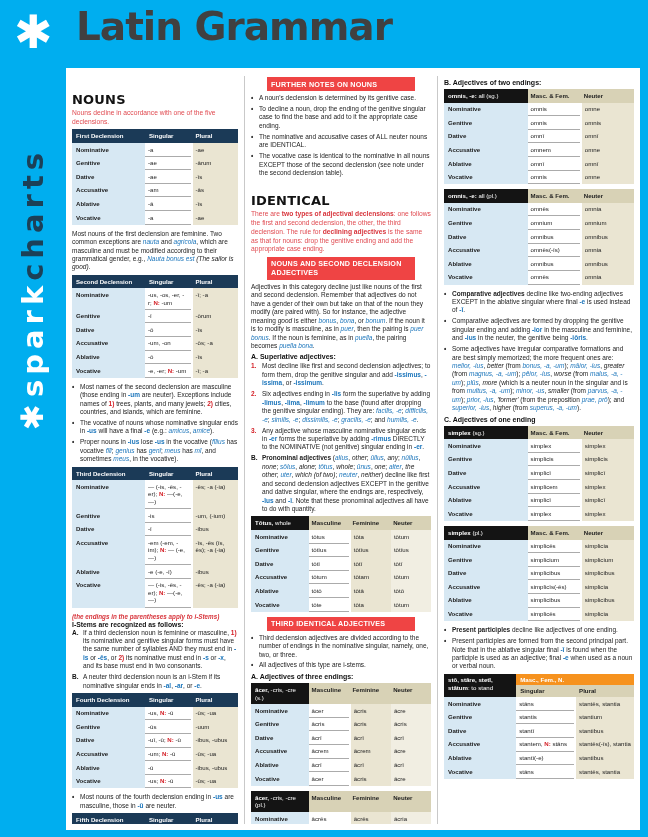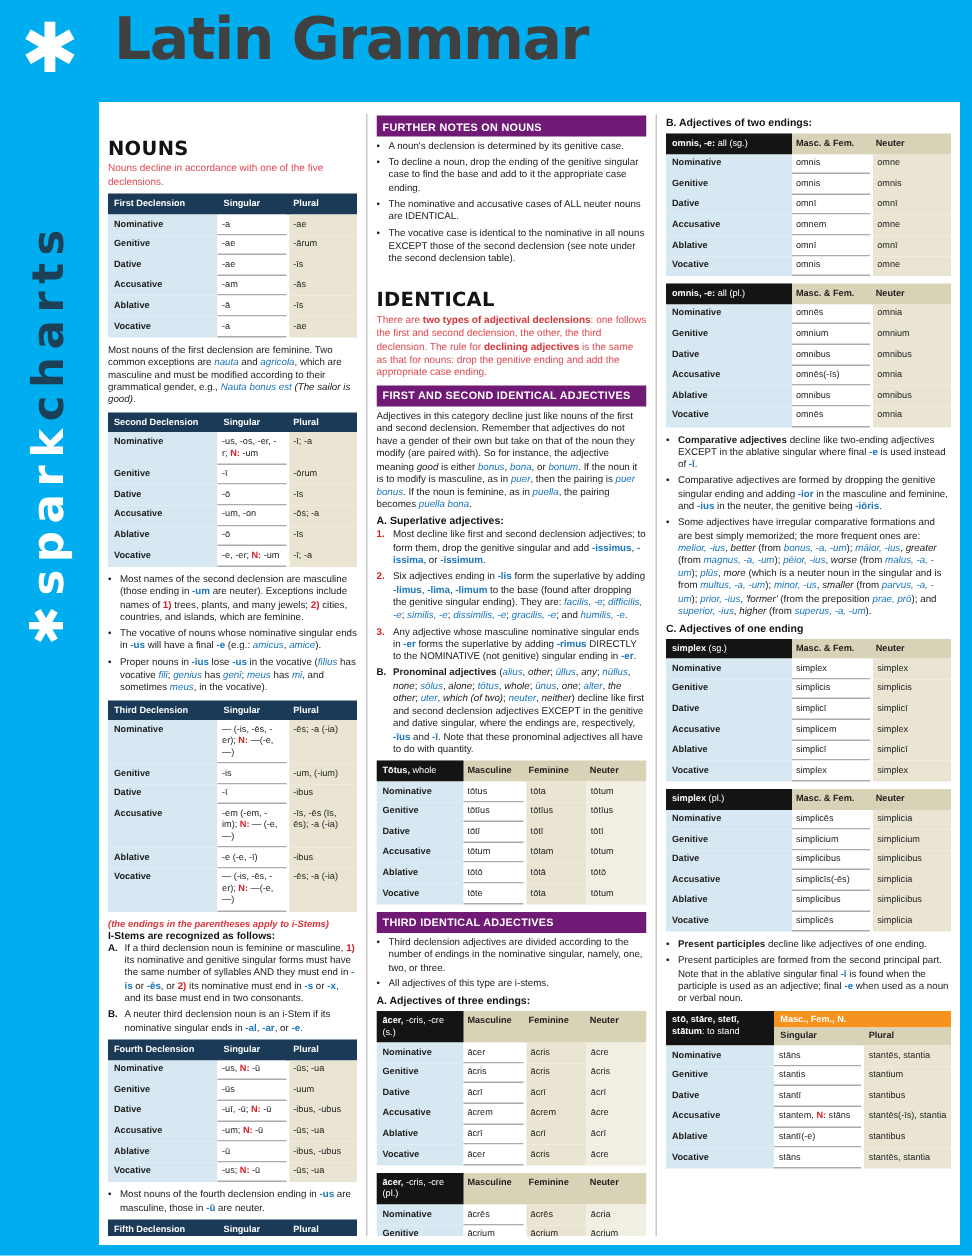--- a/index.html
+++ b/index.html
@@ -16,21 +16,21 @@
   .panel{position:absolute;left:66px;top:68px;width:574px;height:762px;background:#fff;box-sizing:border-box;padding:8px 6px 6px;display:flex;justify-content:space-between}
   .col{box-sizing:border-box;overflow:hidden}
   .col1{width:166px}.col2{width:180px}.col3{width:190px}
   .vdiv{width:1px;background:#C9C9C9;margin:0 4px;flex:none}
   
   h2{font-family:"DejaVu Sans",sans-serif;font-weight:bold;font-size:13px;margin:16px 0 2px;color:#131313;letter-spacing:.2px}
   .redtext{color:#E04A50;font-size:6.7px;line-height:1.3;margin:0 0 3px}
   .redtext b{color:#D8363D}
   .body{font-size:6.5px;line-height:1.3;color:#222;margin:2px 0 3px}
   .subhead{font-size:7px;font-weight:bold;margin:3px 0 2px;color:#111}
-  .redbar{background:#701a75;color:#fff;font-weight:bold;font-size:7.2px;padding:2.5px 4px;margin:1px 0 3px;letter-spacing:.2px}
+  .redbar{background:#ef4444;color:#fff;font-weight:bold;font-size:7.2px;padding:2.5px 4px;margin:1px 16px 3px;letter-spacing:.2px}
   .rednote{color:#D8363D;font-style:italic;font-size:6.3px;margin:1px 0;font-weight:bold}
   .istem-h{font-size:6.8px;font-weight:bold;margin:1px 0;color:#111}
   .lb{color:#1B75BB;font-style:italic}
   .eb{color:#1B75BB;font-weight:bold}
   .rn,.rd{color:#D42027;font-weight:bold}
   
   .blist .li,.klist .li{display:flex;font-size:6.5px;line-height:1.3;margin:0 0 2.5px;color:#222}
   .b-dot{width:8px;flex:none;font-weight:bold}
   .k{width:11px;flex:none;font-weight:bold;color:#111}
   .num .k{color:#D42027}
@@ -288,21 +288,21 @@
             <span class="b-dot">•</span>
             <span class="b-txt">The nominative and accusative cases of ALL neuter nouns are IDENTICAL.</span>
           </div>
           <div class="li">
             <span class="b-dot">•</span>
             <span class="b-txt">The vocative case is identical to the nominative in all nouns EXCEPT those of the second declension (see note under the second declension table).</span>
           </div>
         </div>
       <h2>IDENTICAL</h2>
       <p class="redtext">There are <b>two types of adjectival declensions</b>: one follows the first and second declension, the other, the third declension. The rule for <b>declining adjectives</b> is the same as that for nouns: drop the genitive ending and add the appropriate case ending.</p>
-      <div class="redbar">FIRST AND SECOND IDENTICAL ADJECTIVES</div>
+      <div class="redbar">NOUNS AND SECOND DECLENSION ADJECTIVES</div>
       <p class="body">Adjectives in this category decline just like nouns of the first and second declension. Remember that adjectives do not have a gender of their own but take on that of the noun they modify (are paired with). So for instance, the adjective meaning <i>good</i> is either <i class="lb">bonus</i>, <i class="lb">bona</i>, or <i class="lb">bonum</i>. If the noun it is to modify is masculine, as in <i class="lb">puer</i>, then the pairing is <i class="lb">puer bonus</i>. If the noun is feminine, as in <i class="lb">puella</i>, the pairing becomes <i class="lb">puella bona</i>.</p>
       <p class="subhead">A. Superlative adjectives:</p>
       <div class="klist num">
           <div class="li">
             <span class="k">1.</span>
             <span class="b-txt">Most decline like first and second declension adjectives; to form them, drop the genitive singular and add <span class="eb">-issimus</span>, <span class="eb">-issima</span>, or <span class="eb">-issimum</span>.</span>
           </div>
           <div class="li">
             <span class="k">2.</span>
             <span class="b-txt">Six adjectives ending in <span class="eb">-lis</span> form the superlative by adding <span class="eb">-limus</span>, <span class="eb">-lima</span>, <span class="eb">-limum</span> to the base (found after dropping the genitive singular ending). They are: <i class="lb">facilis, -e</i>; <i class="lb">difficilis, -e</i>; <i class="lb">similis, -e</i>; <i class="lb">dissimilis, -e</i>; <i class="lb">gracilis, -e</i>; and <i class="lb">humilis, -e</i>.</span>

